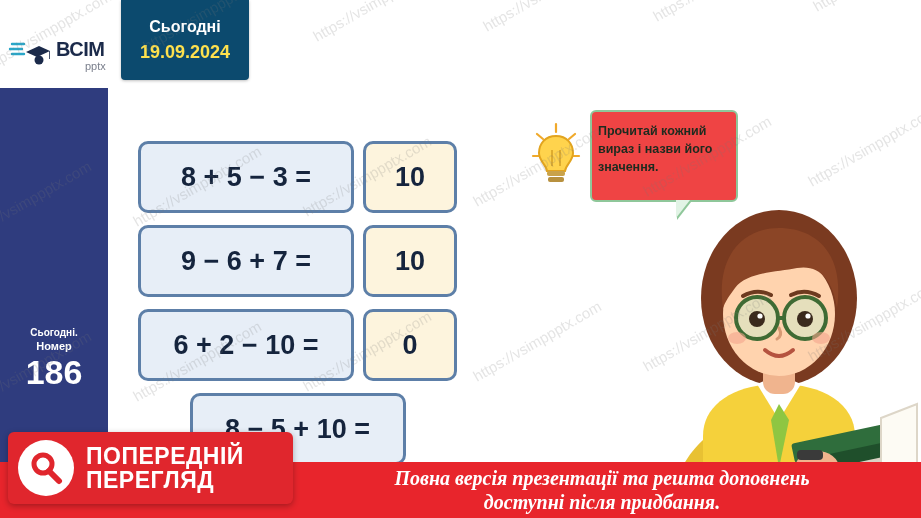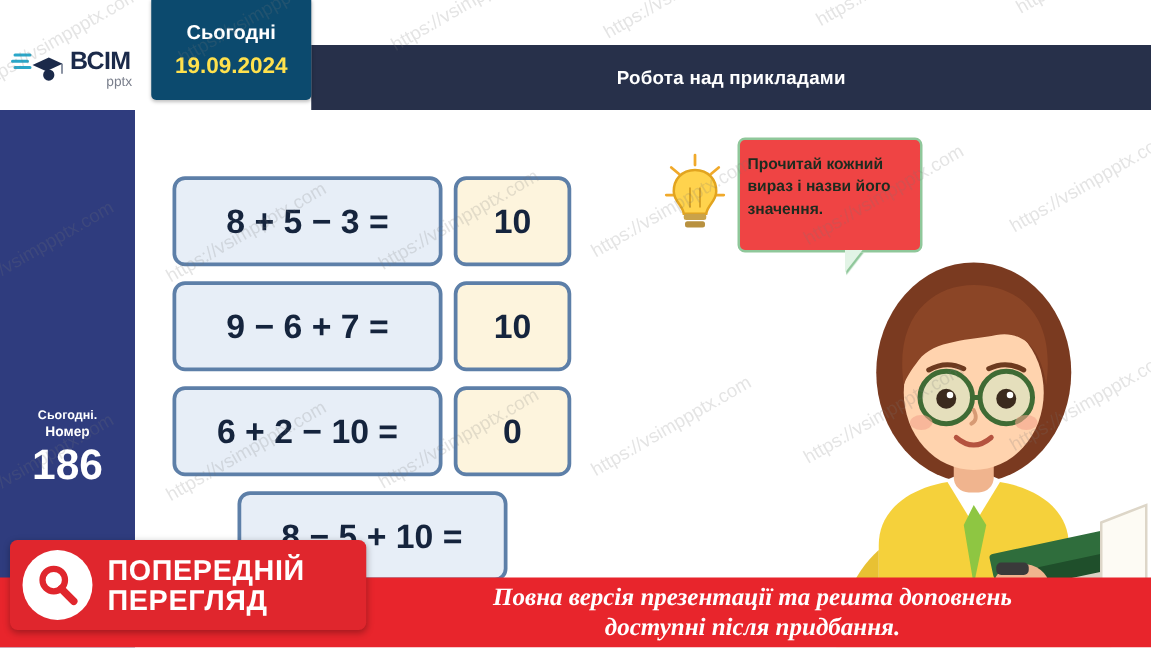--- a/index.html
+++ b/index.html
@@ -230,23 +230,20 @@
   <div class="left-rail">
     <div class="rail-block">
       <div class="r1">Сьогодні.</div>
       <div class="r2">Номер</div>
       <div class="r3">186</div>
     </div>
   </div>
 
   <div class="topbar-leftstub"></div>
 
-  <div class="topbar">
-    <div class="topbar-title">Робота над прикладами</div>
-  </div>
 
   <div class="logo">
     <div class="logo-mark">
       <svg width="42" height="34" viewBox="0 0 42 34">
         <path d="M4 6 H16 M2 11 H14 M4 16 H16" stroke="#2aa7c9" stroke-width="2.4" stroke-linecap="round"></path>
         <path d="M18 14 L31 8 L42 13 L29 19 Z" fill="#1b2a4a"></path>
         <circle cx="31" cy="22" r="4.5" fill="#1b2a4a"></circle>
         <path d="M42 13 L42 21" stroke="#1b2a4a" stroke-width="1.6"></path>
       </svg>
     </div>

